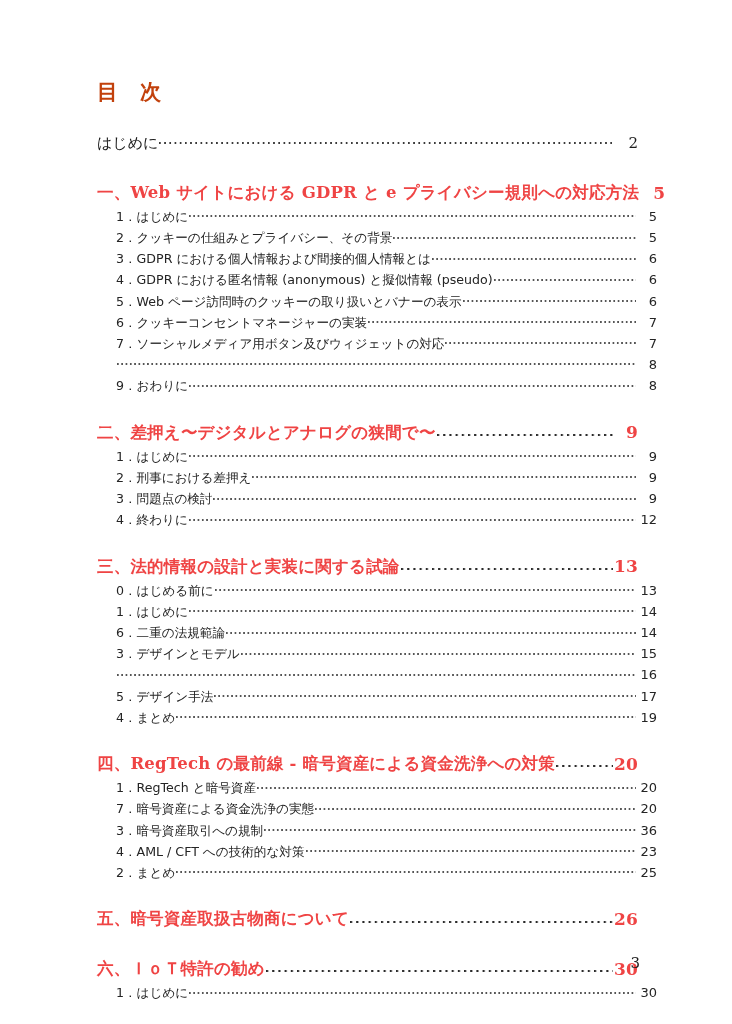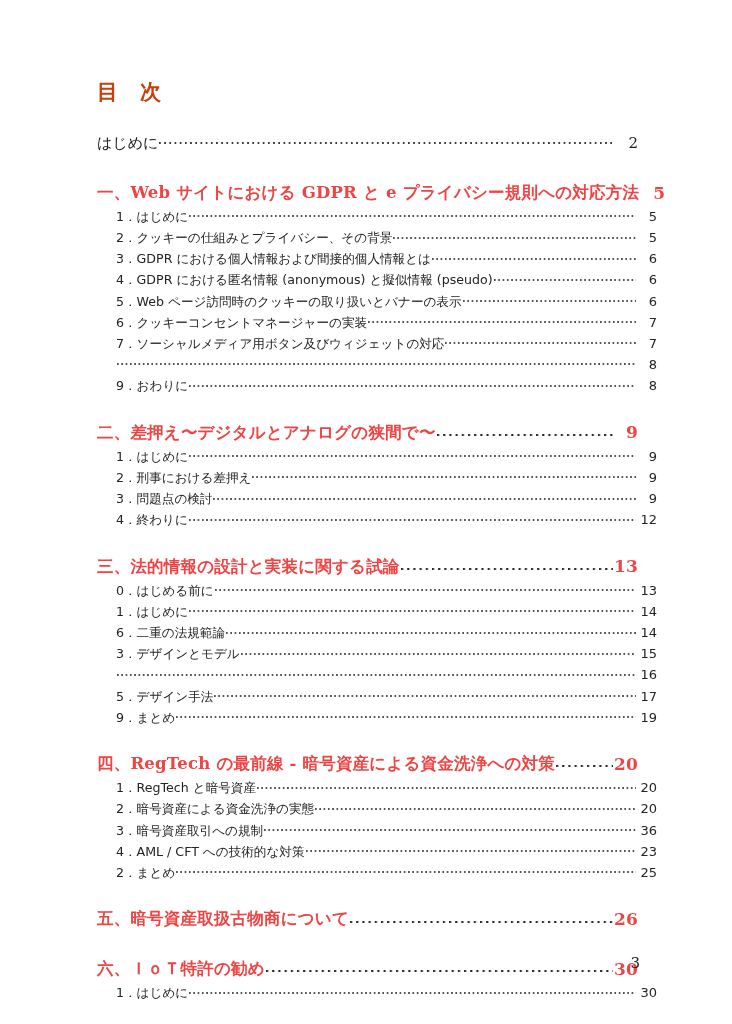--- a/index.html
+++ b/index.html
@@ -262,37 +262,37 @@
     <div class="entry subitem">
       <span class="leader"></span>
       <span class="pageno">16</span>
     </div>
     <div class="entry subitem">
       <span class="label">5．デザイン手法</span>
       <span class="leader"></span>
       <span class="pageno">17</span>
     </div>
     <div class="entry subitem">
-      <span class="label">9．まとめ</span>
+      <span class="label">4．まとめ</span>
       <span class="leader"></span>
       <span class="pageno">19</span>
     </div>
 
     <div class="entry chapter gap-md">
       <span class="label">四、RegTech の最前線 - 暗号資産による資金洗浄への対策</span>
       <span class="leader"></span>
       <span class="pageno">20</span>
     </div>
     <div class="entry subitem">
       <span class="label">1．RegTech と暗号資産</span>
       <span class="leader"></span>
       <span class="pageno">20</span>
     </div>
     <div class="entry subitem">
-      <span class="label">2．暗号資産による資金洗浄の実態</span>
+      <span class="label">7．暗号資産による資金洗浄の実態</span>
       <span class="leader"></span>
       <span class="pageno">20</span>
     </div>
     <div class="entry subitem">
       <span class="label">3．暗号資産取引への規制</span>
       <span class="leader"></span>
       <span class="pageno">36</span>
     </div>
     <div class="entry subitem">
       <span class="label">4．AML / CFT への技術的な対策</span>

